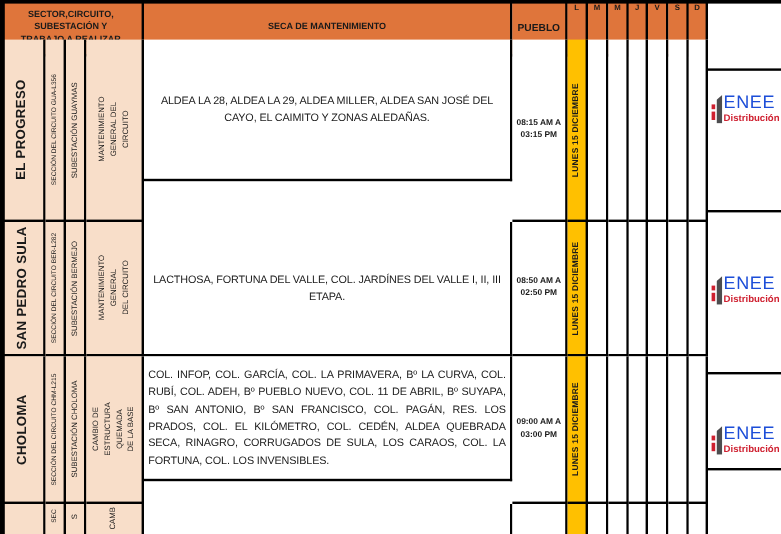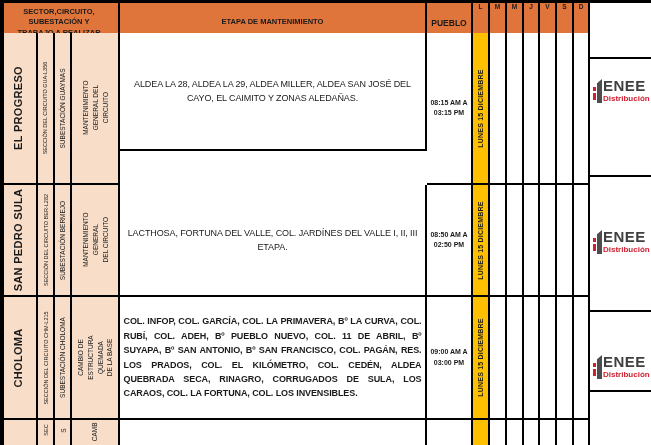--- a/index.html
+++ b/index.html
@@ -49,37 +49,37 @@
   .horario-t{font-weight:bold;font-size:7px;line-height:1.5;white-space:pre-line;}
 
   
   .rline{position:absolute;left:590px;width:61px;height:2px;background:#000;}
   .enee{position:absolute;left:593px;width:70px;display:flex;align-items:flex-start;}
   .enee-mark{position:relative;width:9px;height:24px;margin-right:1px;flex:none;}
   .enee-bar{position:absolute;right:0;top:0;width:5px;height:24px;background:#4D4D4F;
             clip-path:polygon(0 18%,100% 0,100% 100%,0 100%);}
   .enee-red1{position:absolute;left:0;bottom:3px;width:3px;height:7px;background:#CF2030;}
   .enee-red2{position:absolute;left:0;bottom:12px;width:3px;height:4px;background:#CF2030;}
-  .enee-name{font-weight:bold;font-size:15px;line-height:14px;color:#404040;letter-spacing:0.5px;}
+  .enee-name{font-weight:normal;font-size:15px;line-height:14px;color:#1d4ed8;letter-spacing:0.5px;}
   .enee-sub{font-weight:bold;font-size:8px;color:#CF2030;margin-top:1px;}
 
   
   .frag{position:absolute;top:7px;left:50%;transform:translateX(-50%) rotate(-90deg);white-space:nowrap;}
 </style>
 </head>
 <body>
 
 <div class="page">
 
   <div class="cell orange center hdr" style="left:0;width:120px;">
     <div class="hdr-txt">SECTOR,CIRCUITO, SUBESTACIÓN Y
 TRABAJO A REALIZAR</div>
   </div>
   <div class="cell orange center hdr" style="left:120px;width:307px;">
-    <div class="hdr-txt">ETAPA DE MANTENIMIENTO</div>
+    <div class="hdr-txt">SECA DE MANTENIMIENTO</div>
   </div>
   <div class="cell orange center hdr" style="left:427px;width:46px;">
     <div class="hdr-horario">PUEBLO</div>
   </div>
   <div class="cell orange daycell hdr" style="left:473px;width:17px;">
     <span class="day-letter">L</span>
     <span class="day-num">15</span>
   </div>
   <div class="cell orange daycell hdr" style="left:490px;width:17px;">
     <span class="day-letter">M</span>
@@ -205,21 +205,21 @@
       <div class="vwrap">
           <div class="vtext substation-t">SUBESTACIÓN CHOLOMA</div>
         </div>
     </div>
     <div class="cell peach" style="left:72px;top:297px;width:48px;height:123px;">
       <div class="vwrap">
           <div class="vtext multi work-t">CAMBIO DE ESTRUCTURA QUEMADA
 DE LA BASE</div>
         </div>
     </div>
-    <div class="cell white center" style="left:120px;top:297px;width:307px;height:123px;font-weight:bold;">
+    <div class="cell white center" style="left:120px;top:297px;width:307px;height:104px;">
       <div class="zones-t">COL. INFOP, COL. GARCÍA, COL. LA PRIMAVERA, Bº LA CURVA, COL. RUBÍ, COL. ADEH, Bº PUEBLO NUEVO, COL. 11 DE ABRIL, Bº SUYAPA, Bº SAN ANTONIO, Bº SAN FRANCISCO, COL. PAGÁN, RES. LOS PRADOS, COL. EL KILÓMETRO, COL. CEDÉN, ALDEA QUEBRADA SECA, RINAGRO, CORRUGADOS DE SULA, LOS CARAOS, COL. LA FORTUNA, COL. LOS INVENSIBLES.</div>
     </div>
     <div class="cell white center" style="left:427px;top:297px;width:46px;height:123px;">
       <div class="horario-t">09:00 AM A
 03:00 PM</div>
     </div>
     <div class="cell yellow" style="left:473px;top:297px;width:17px;height:123px;">
       <div class="vwrap">
           <div class="vtext daylabel-t">LUNES 15 DICIEMBRE</div>
         </div>

